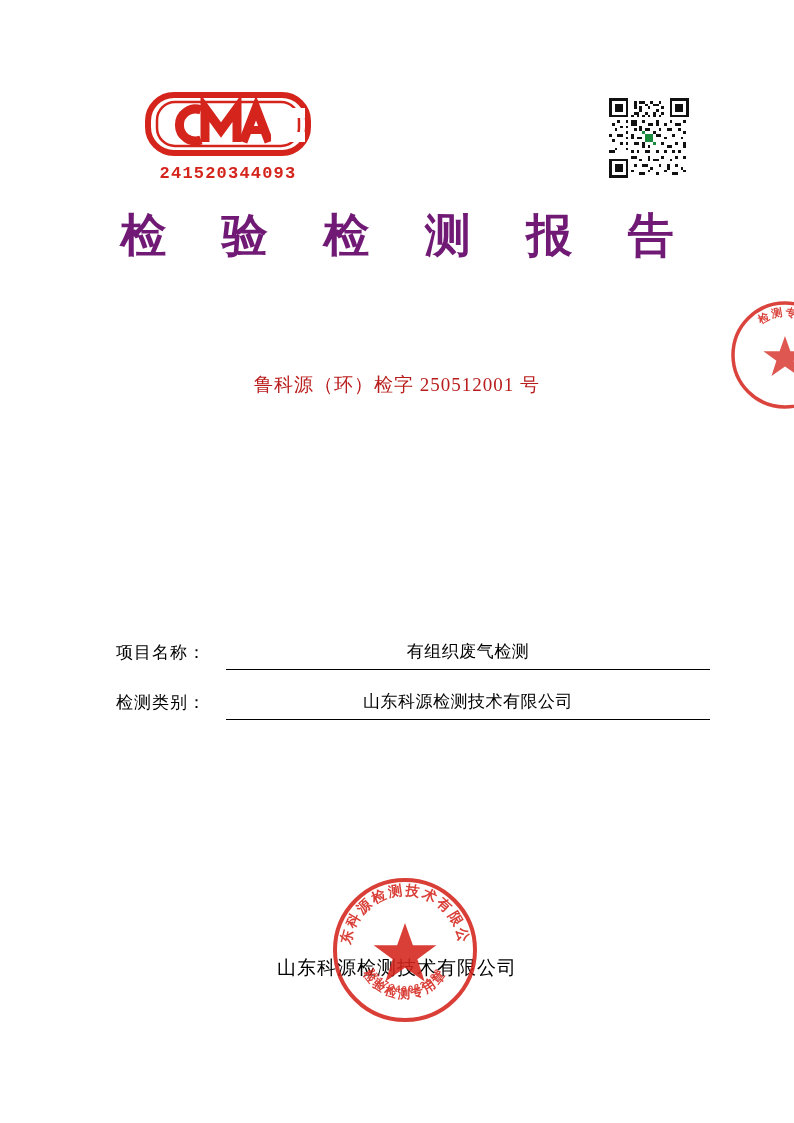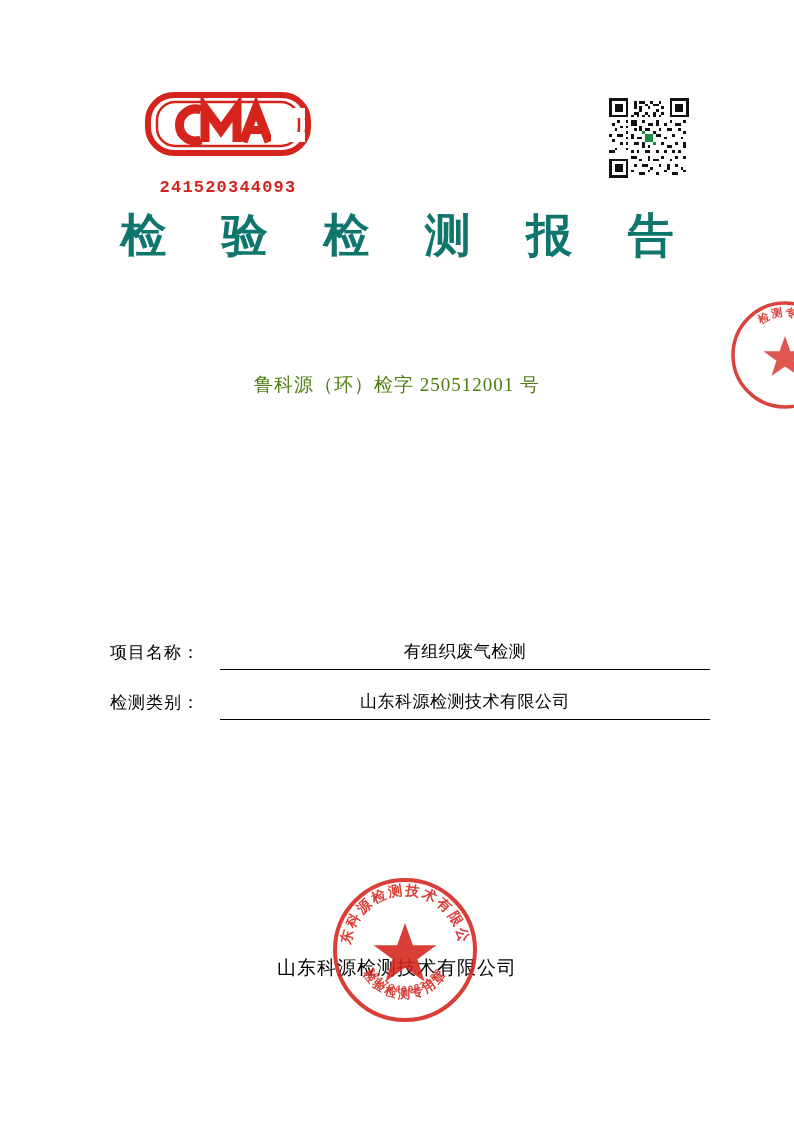--- a/index.html
+++ b/index.html
@@ -33,21 +33,21 @@
     text-align: center;
   }
   .cma-logo {
     width: 170px;
     height: 74px;
     position: relative;
     margin: 0 auto;
   }
   .cma-logo svg { display: block; }
   .cma-number {
-    margin-top: 16px;
+    margin-top: 2px;
     font-family: "Liberation Mono", "DejaVu Sans Mono", monospace;
     font-size: 17px;
     letter-spacing: 1.2px;
     color: #d4241c;
     font-weight: 600;
   }
 
   
   .qr-block {
     position: absolute;
@@ -63,33 +63,33 @@
     position: absolute;
     top: 205px;
     left: 0;
     width: 794px;
     text-align: center;
     font-size: 46px;
     font-weight: 700;
     letter-spacing: 22px;
     text-indent: 22px;
     font-family: "Liberation Serif", "DejaVu Serif", serif;
-    color: #0f766e;
+    color: #701a75;
   }
 
   
   .report-no {
     position: absolute;
     top: 372px;
     left: 0;
     width: 794px;
     text-align: center;
     font-size: 19px;
     letter-spacing: 1px;
-    color: #4d7c0f;
+    color: #b91c1c;
   }
 
   
   .info-table {
     position: absolute;
     left: 110px;
     top: 620px;
     width: 600px;
   }
   .info-row {
@@ -97,20 +97,21 @@
     align-items: flex-end;
     height: 50px;
   }
   .info-label {
     width: 110px;
     font-size: 17px;
     letter-spacing: 1px;
     padding-bottom: 6px;
     white-space: nowrap;
     color: #000;
+    margin-left: 6px;
   }
   .info-value {
     flex: 1;
     border-bottom: 1px solid #000000;
     text-align: center;
     font-size: 17px;
     padding-bottom: 6px;
     letter-spacing: 0.5px;
     color: #000;
   }

